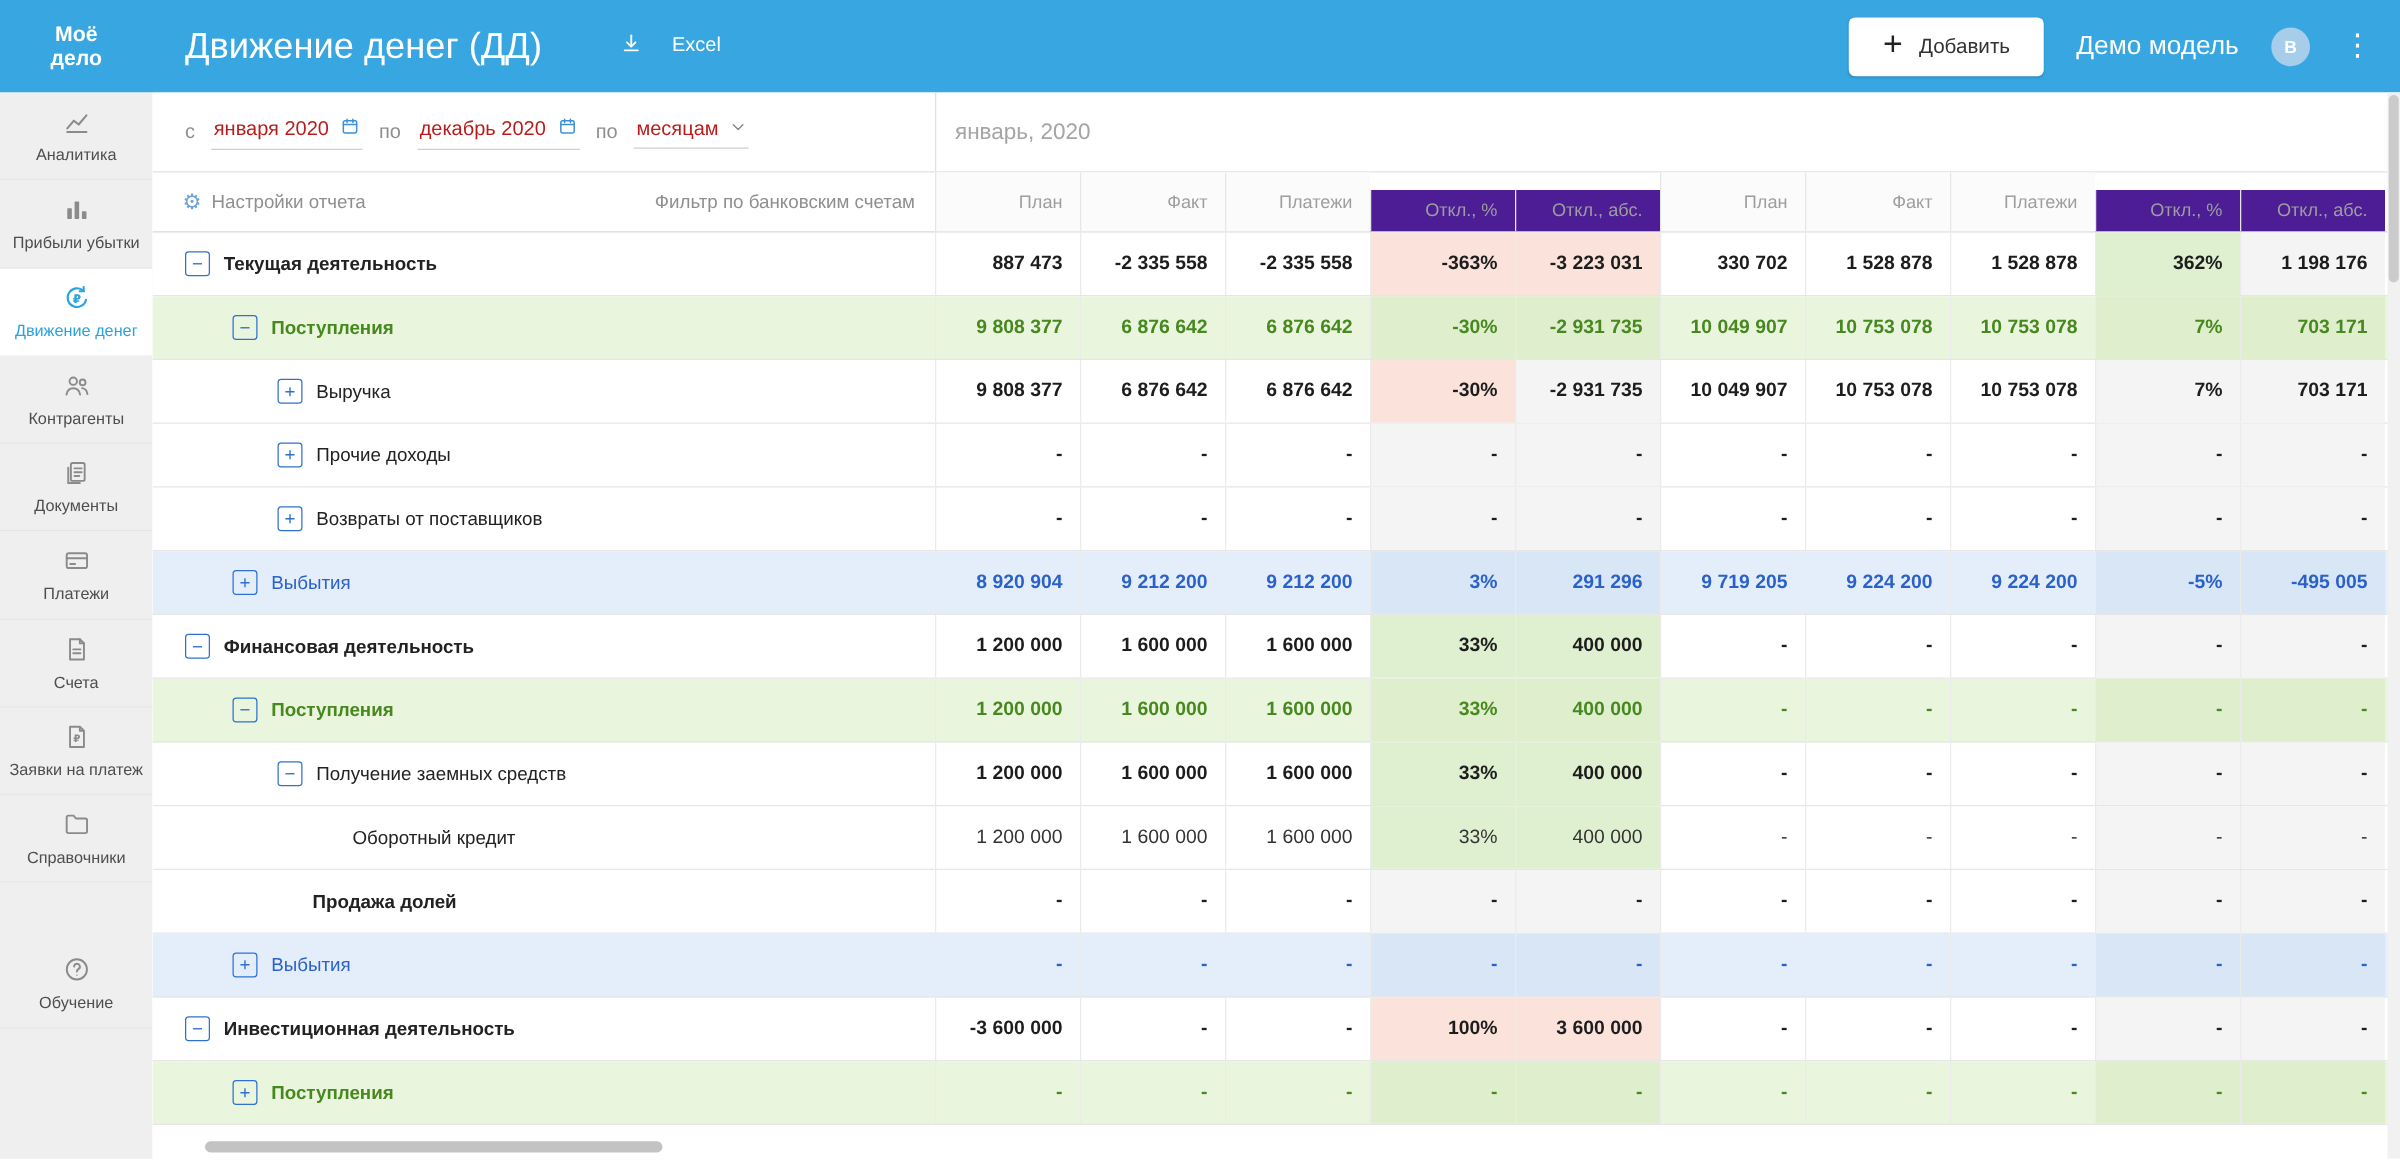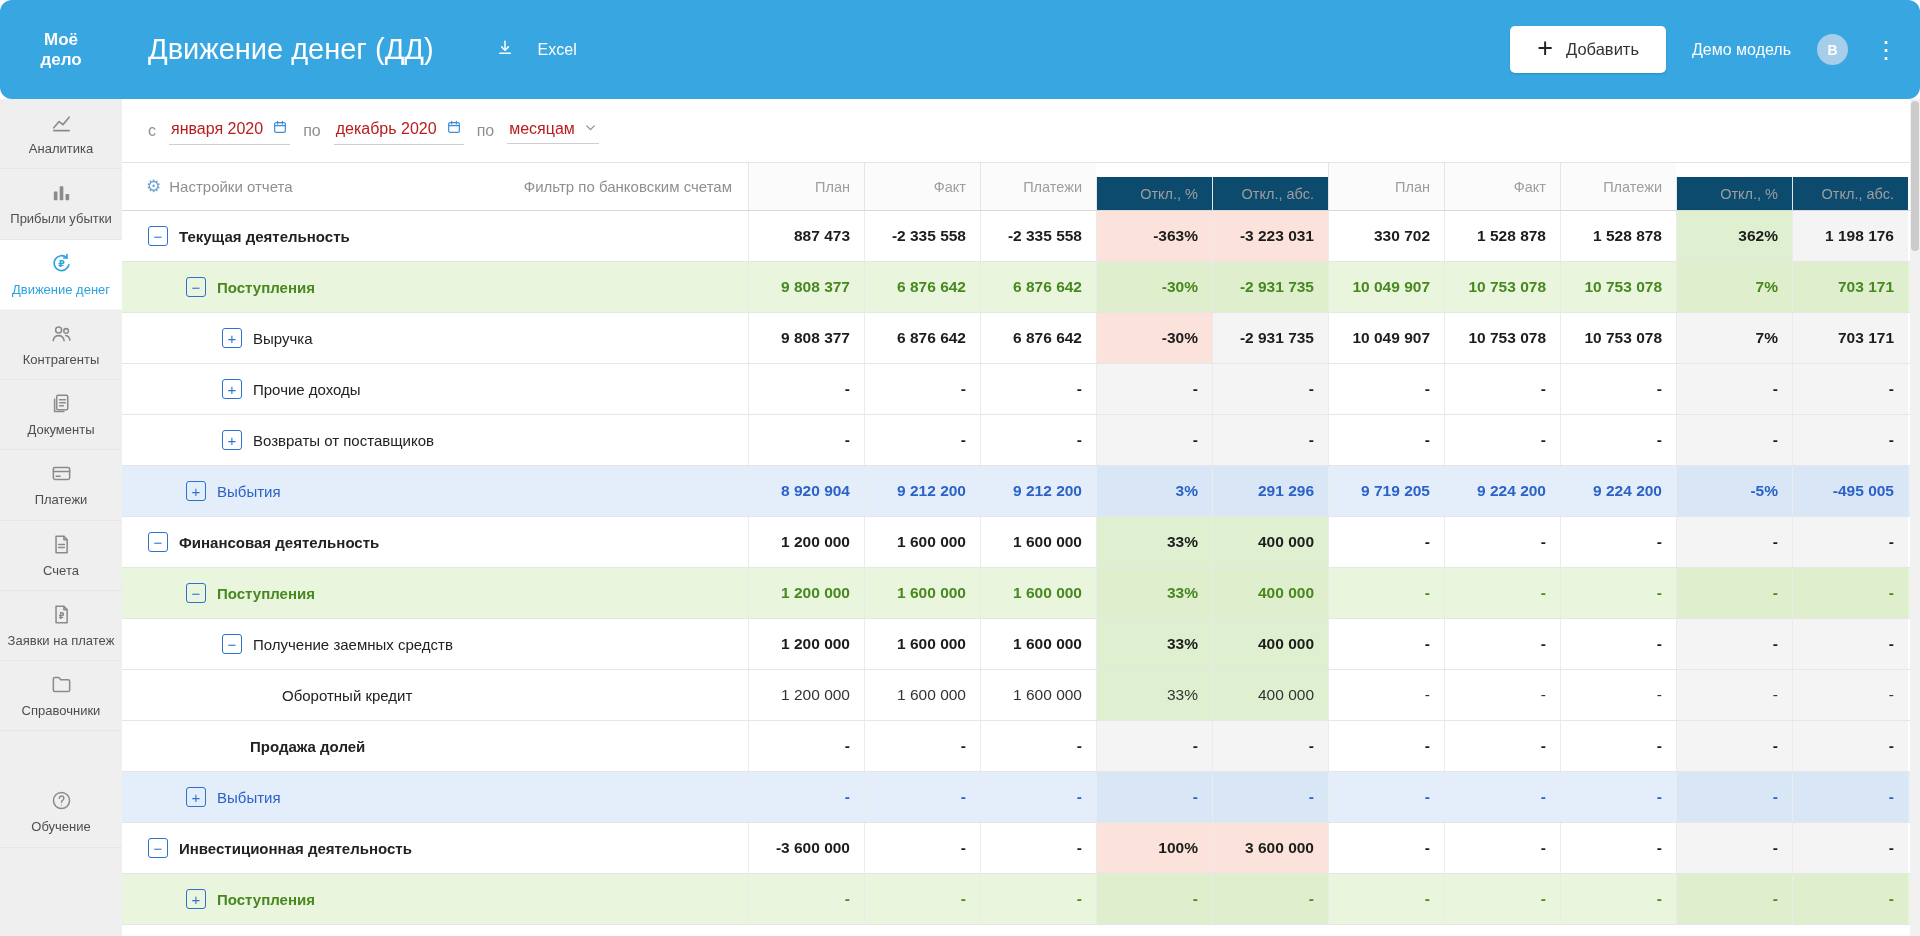--- a/index.html
+++ b/index.html
@@ -1,30 +1,30 @@
 <!DOCTYPE html>
 <html lang="ru" style="--accent-blue: #38a6e1; --row-income-bg: #eaf5de; --row-outflow-bg: #e4eefb; --income-text: #47881f; --outflow-text: #2b62c9; --negative-bg: #fbe3db; --positive-bg: #dff0d0;"><head>
 <meta charset="utf-8">
 <style>
   * { box-sizing: border-box; margin: 0; padding: 0; }
   html,body { width:1920px; height:936px; overflow:hidden; }
   body { font-family:"Liberation Sans","DejaVu Sans",sans-serif; background:#fff; }
 
   
-  .topbar { height:99px; background:var(--accent-blue,#38a6e1); display:flex; align-items:center; color:#fff;border-radius:12px; }
+  .topbar { height:74px; background:var(--accent-blue,#38a6e1); display:flex; align-items:center; color:#fff; }
   .logo { width:122px; text-align:center; font-weight:bold; font-size:17px; line-height:1.12; cursor:pointer; }
   .logo span { display:block; }
   .title { font-size:29px; font-weight:400; margin-left:26px; white-space:nowrap; }
   .excel { display:flex; align-items:center; gap:24px; margin-left:62px; font-size:16px; cursor:pointer; }
   .tb-right { margin-left:auto; display:flex; align-items:center; gap:26px; padding-right:22px; }
   .add-btn { display:flex; align-items:center; gap:13px; background:#fff; border:none; border-radius:5px;
              height:47px; padding:0 27px; font-size:16.5px; color:#333; font-family:inherit; cursor:pointer;
              box-shadow:0 1px 2px rgba(0,0,0,.15); }
   .add-plus { font-size:27px; font-weight:300; line-height:1; margin-top:-3px; color:#222; }
-  .user { font-size:16px; cursor:pointer; }
+  .user { font-size:21px; cursor:pointer; }
   .avatar { width:31px; height:31px; border-radius:50%; background:#a6cde9; color:#fff; display:flex;
             align-items:center; justify-content:center; font-size:14px; font-weight:bold; cursor:pointer; }
   .kebab { font-size:24px; cursor:pointer; line-height:1; }
 
   
   .app { display:flex; height:853px; }
   .sidebar { width:122px; background:#efefef; display:flex; flex-direction:column; flex:none; }
   .side-item { display:flex; flex-direction:column; align-items:center; gap:7px; padding:12px 5px 11px;
                color:#4e4e4e; cursor:pointer; text-align:center; font-size:13px; line-height:1.25;
                border-bottom:1px solid rgba(0,0,0,0.035); }
@@ -49,21 +49,21 @@
 
   
   .band2 { height:48px; border-bottom:1px solid #d9d9d9; }
   .settings-cell { display:flex; align-items:center; justify-content:space-between;
                    padding:0 16px 0 24px; color:#8f8f8f; font-size:15px; }
   .settings-btn { display:flex; align-items:center; gap:8px; cursor:pointer; }
   .gear { color:#6fa3d2; font-size:17px; line-height:1; }
   .bank-filter { cursor:pointer; white-space:nowrap; }
   .hcell { display:flex; align-items:center; justify-content:flex-end; padding-right:14px;
            color:#9e9e9e; font-size:14.5px; border-left:1px solid #e6e6e6; background:#fbfbfb; white-space:nowrap;padding-left:40px; }
-  .hcell.dev { background:#0c4a6e;margin-top:14px; }
+  .hcell.dev { background:#4c1d95;margin-top:14px; }
 
   
   .row { height:51px; border-bottom:1px solid #e6e6e6; }
   .label-cell { display:flex; align-items:center; font-size:15px; color:#222; overflow:hidden; white-space:nowrap; }
   .toggle { width:20px; height:20px; border:1.5px solid #2e71d0; border-radius:3px; color:#2e71d0;
             display:flex; align-items:center; justify-content:center; font-size:15px; line-height:1;
             margin-right:11px; flex:none; cursor:pointer; background:transparent; }
   .cell { display:flex; align-items:center; justify-content:flex-end; padding-right:14px;
           font-size:15.5px; font-weight:bold; color:#1d1d1d; border-left:1px solid #ebebeb; }
   .cell.dev { background:#f4f4f4; }
@@ -254,20 +254,21 @@
         <span class="finput">
           <span>месяцам</span>
           <span class="chev">
             <svg width="13" height="13" viewBox="0 0 24 24" fill="none" stroke="#8a8a8a" stroke-width="2.2" stroke-linecap="round" stroke-linejoin="round">
                 <path d="M5 9l7 7 7-7"></path>
               </svg>
           </span>
         </span>
       </div>
 
+    <div class="month-cell">январь, 2020</div>
       </div>
 
     <div class="grid-row band2" id="band2">
       <div class="settings-cell">
         <span class="settings-btn">
           <span class="gear">⚙</span>
           <span>Настройки отчета</span>
         </span>
         <span class="bank-filter">Фильтр по банковским счетам</span>
       </div>

